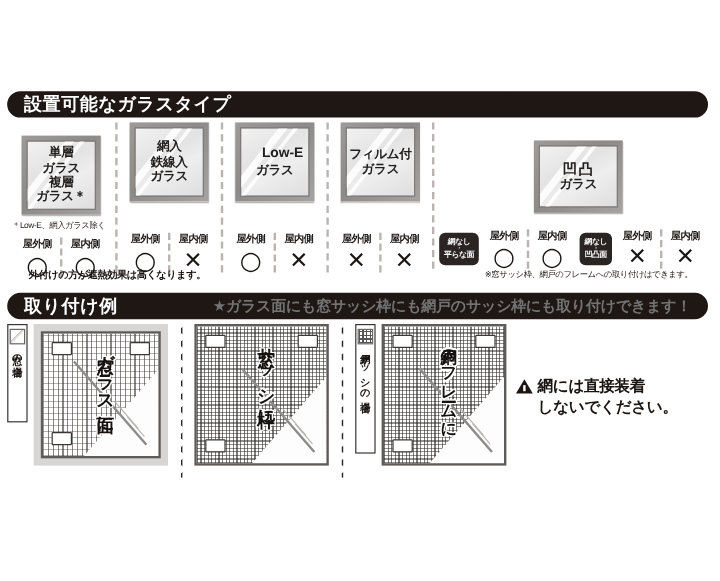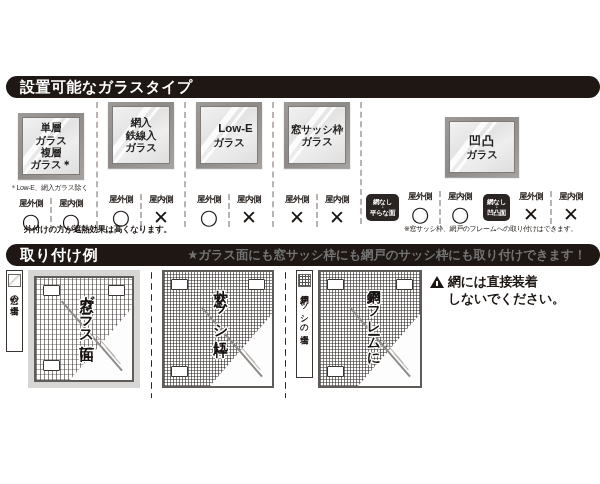--- a/index.html
+++ b/index.html
@@ -5,21 +5,21 @@
   html,body{margin:0;padding:0;}
   body{
     width:600px;height:484px;background:#ffffff;
     font-family:"Liberation Sans","DejaVu Sans",sans-serif;
     color:#1b1512;overflow:hidden;
   }
   .page{position:relative;width:600px;height:484px;}
 
   
   .bar{
-    position:absolute;left:6px;right:0;height:22px;
+    position:absolute;left:6px;right:10px;height:22px;
     background:#1e1714;border-radius:11px;
     display:flex;align-items:center;
   }
   .bar .bar-title{
     color:#fff;font-weight:bold;font-size:15px;letter-spacing:.5px;
     padding-left:14px;white-space:nowrap;
   }
   .bar .bar-note{
     margin-left:auto;padding-right:14px;color:#737373;
     font-weight:bold;font-size:12.5px;white-space:nowrap;letter-spacing:-.2px;
@@ -170,21 +170,21 @@
   .wlabel{
     position:absolute;z-index:6;left:50%;top:7px;transform:translateX(-28%);
     writing-mode:vertical-rl;font-weight:bold;font-size:15px;
     line-height:1.0;letter-spacing:0;color:#17120f;
     text-shadow:1px 0 0 #fff,-1px 0 0 #fff,0 1px 0 #fff,0 -1px 0 #fff,
                 1px 1px 0 #fff,-1px -1px 0 #fff,1px -1px 0 #fff,-1px 1px 0 #fff;
   }
   .wlabel.small{font-size:13.5px;top:9px;transform:translateX(-22%);}
 
   .warn{margin-left:8px;padding-top:4px;}
-  .warn-line{display:flex;align-items:flex-start;}
+  .warn-line{display:flex;align-items:flex-start;margin-top:40px;}
   .warn-tri{
     width:0;height:0;border-left:7px solid transparent;border-right:7px solid transparent;
     border-bottom:12px solid #1b1512;margin-right:4px;margin-top:2px;position:relative;flex:none;
   }
   .warn-tri:after{
     content:"";position:absolute;left:-1px;top:5px;width:2px;height:5px;background:#fff;
   }
   .warn-txt{font-weight:bold;font-size:13px;line-height:1.28;letter-spacing:-.3px;white-space:nowrap;}
   .warn-txt2{font-weight:bold;font-size:13px;line-height:1.28;letter-spacing:-.3px;
              white-space:nowrap;padding-left:18px;}
@@ -271,21 +271,21 @@
           </div>
         </div>
       </div>
     </div>
 
     <div class="gcell" style="width:100px;padding:0 4px;">
       <div class="gcell-inner">
         <div class="pane">
           <div class="pane-face">
             <div class="pane-label">
-              <span>窓サッシ枠</span><br>
+              <span>フィルム付</span><br>
               <span>ガラス</span>
             </div>
           </div>
         </div>
         <div class="marks" style="margin-top:26px;">
           <div class="mark">
             <span class="mlabel">屋外側</span>
             <span class="msym cross">✕</span>
           </div>
           <div class="mark">

